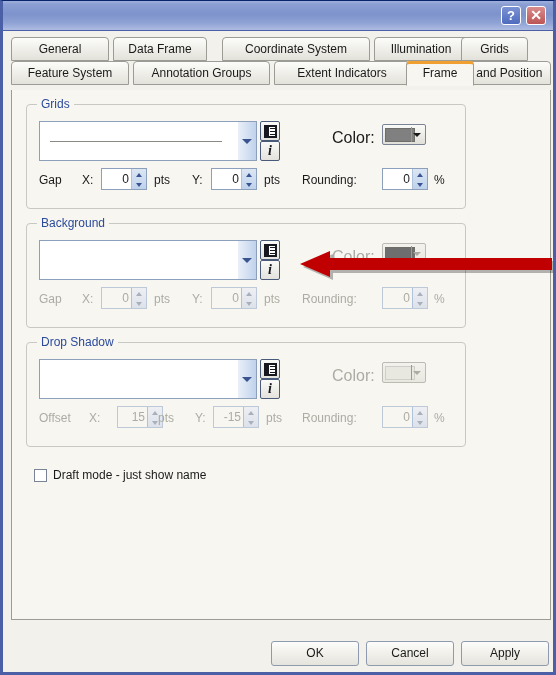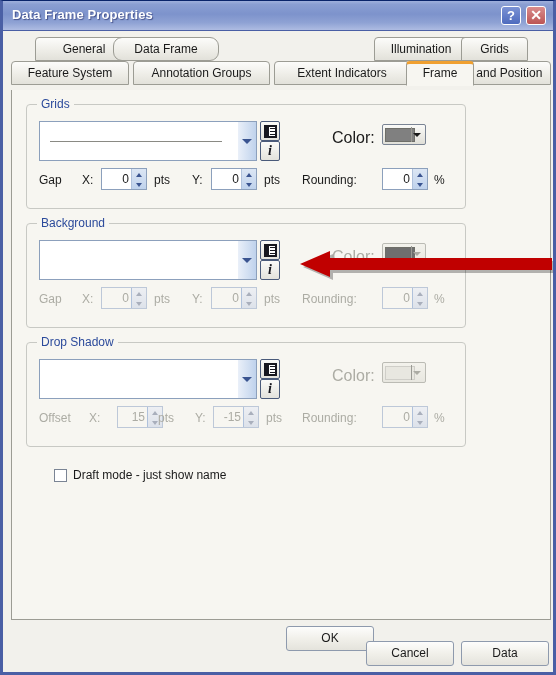--- a/index.html
+++ b/index.html
@@ -281,21 +281,20 @@
   .disabled .color-btn { background: linear-gradient(to bottom, #F3F2EC, #E8E7E0); border-color: #BBBBB4; }
   .disabled .color-caret { border-top-color: #ACACA4; }
 
   
   .checkrow {
     position: absolute;
     left: 22px; top: 378px;
     display: flex;
     align-items: center;
     cursor: default;
-    margin-left: 20px;
   }
   .checkbox {
     width: 13px; height: 13px;
     background: #FFFFFF;
     border: 1px solid #7A8494;
     margin-right: 6px;
   }
   .check-label { font-size: 12px; color: #1A1A1A; }
 
   
@@ -319,29 +318,29 @@
     width: 255px; height: 40px;
     pointer-events: none;
   }
 </style>
 </head>
 <body>
 
 <div class="window">
 
   <div class="titlebar">
-    <div class="title-text">Data Frame Properties</div>
     <div class="tb-btn tb-help">?</div>
     <div class="tb-btn tb-close">✕</div>
   </div>
 
   <div class="tab-area">
     <div class="tab-row tab-row-1">
-      <div class="tab" style="left:0px;width:98px;margin-left:24px;">General</div>
-      <div class="tab" style="left:102px;width:106px;border-radius:9px;">Data Frame</div>
+      <div class="tab" style="left:0px;width:98px;">General</div>
+      <div class="tab" style="left:102px;width:94px;">Data Frame</div>
+      <div class="tab" style="left:211px;width:148px;">Coordinate System</div>
       <div class="tab" style="left:363px;width:94px;">Illumination</div>
       <div class="tab" style="left:450px;width:67px;">Grids</div>
     </div>
     <div class="tab-row tab-row-2">
       <div class="tab" style="left:0px;width:118px;">Feature System</div>
       <div class="tab" style="left:122px;width:137px;">Annotation Groups</div>
       <div class="tab" style="left:263px;width:136px;">Extent Indicators</div>
       <div class="tab selected" style="left:395px;width:68px;">Frame</div>
       <div class="tab" style="left:430px;width:110px;">Size and Position</div>
     </div>
@@ -499,23 +498,23 @@
       </div>
       <div class="field-label" style="left:407px;top:68px;">%</div>
     </div>
 
     <div class="checkrow">
       <span class="checkbox"></span>
       <span class="check-label">Draft mode - just show name</span>
     </div>
   </div>
 
-  <div class="btn" style="left:268px;top:625px;margin-left:15px;">OK</div>
+  <div class="btn" style="left:268px;top:640px;">OK</div>
   <div class="btn" style="left:363px;top:640px;">Cancel</div>
-  <div class="btn" style="left:458px;top:640px;">Data</div>
+  <div class="btn" style="left:458px;top:640px;">Apply</div>
 
   <svg class="arrow-svg" viewBox="0 0 255 40">
     <g transform="translate(2,2)">
       <polygon points="0,18 30,5 30,12 252,12 252,24 30,24 30,31" fill="#000000" opacity="0.28" transform="translate(3,3)"></polygon>
       <polygon points="0,18 30,5 30,12 252,12 252,24 30,24 30,31" fill="#C00000"></polygon>
     </g>
   </svg>
 
 </div>
 

